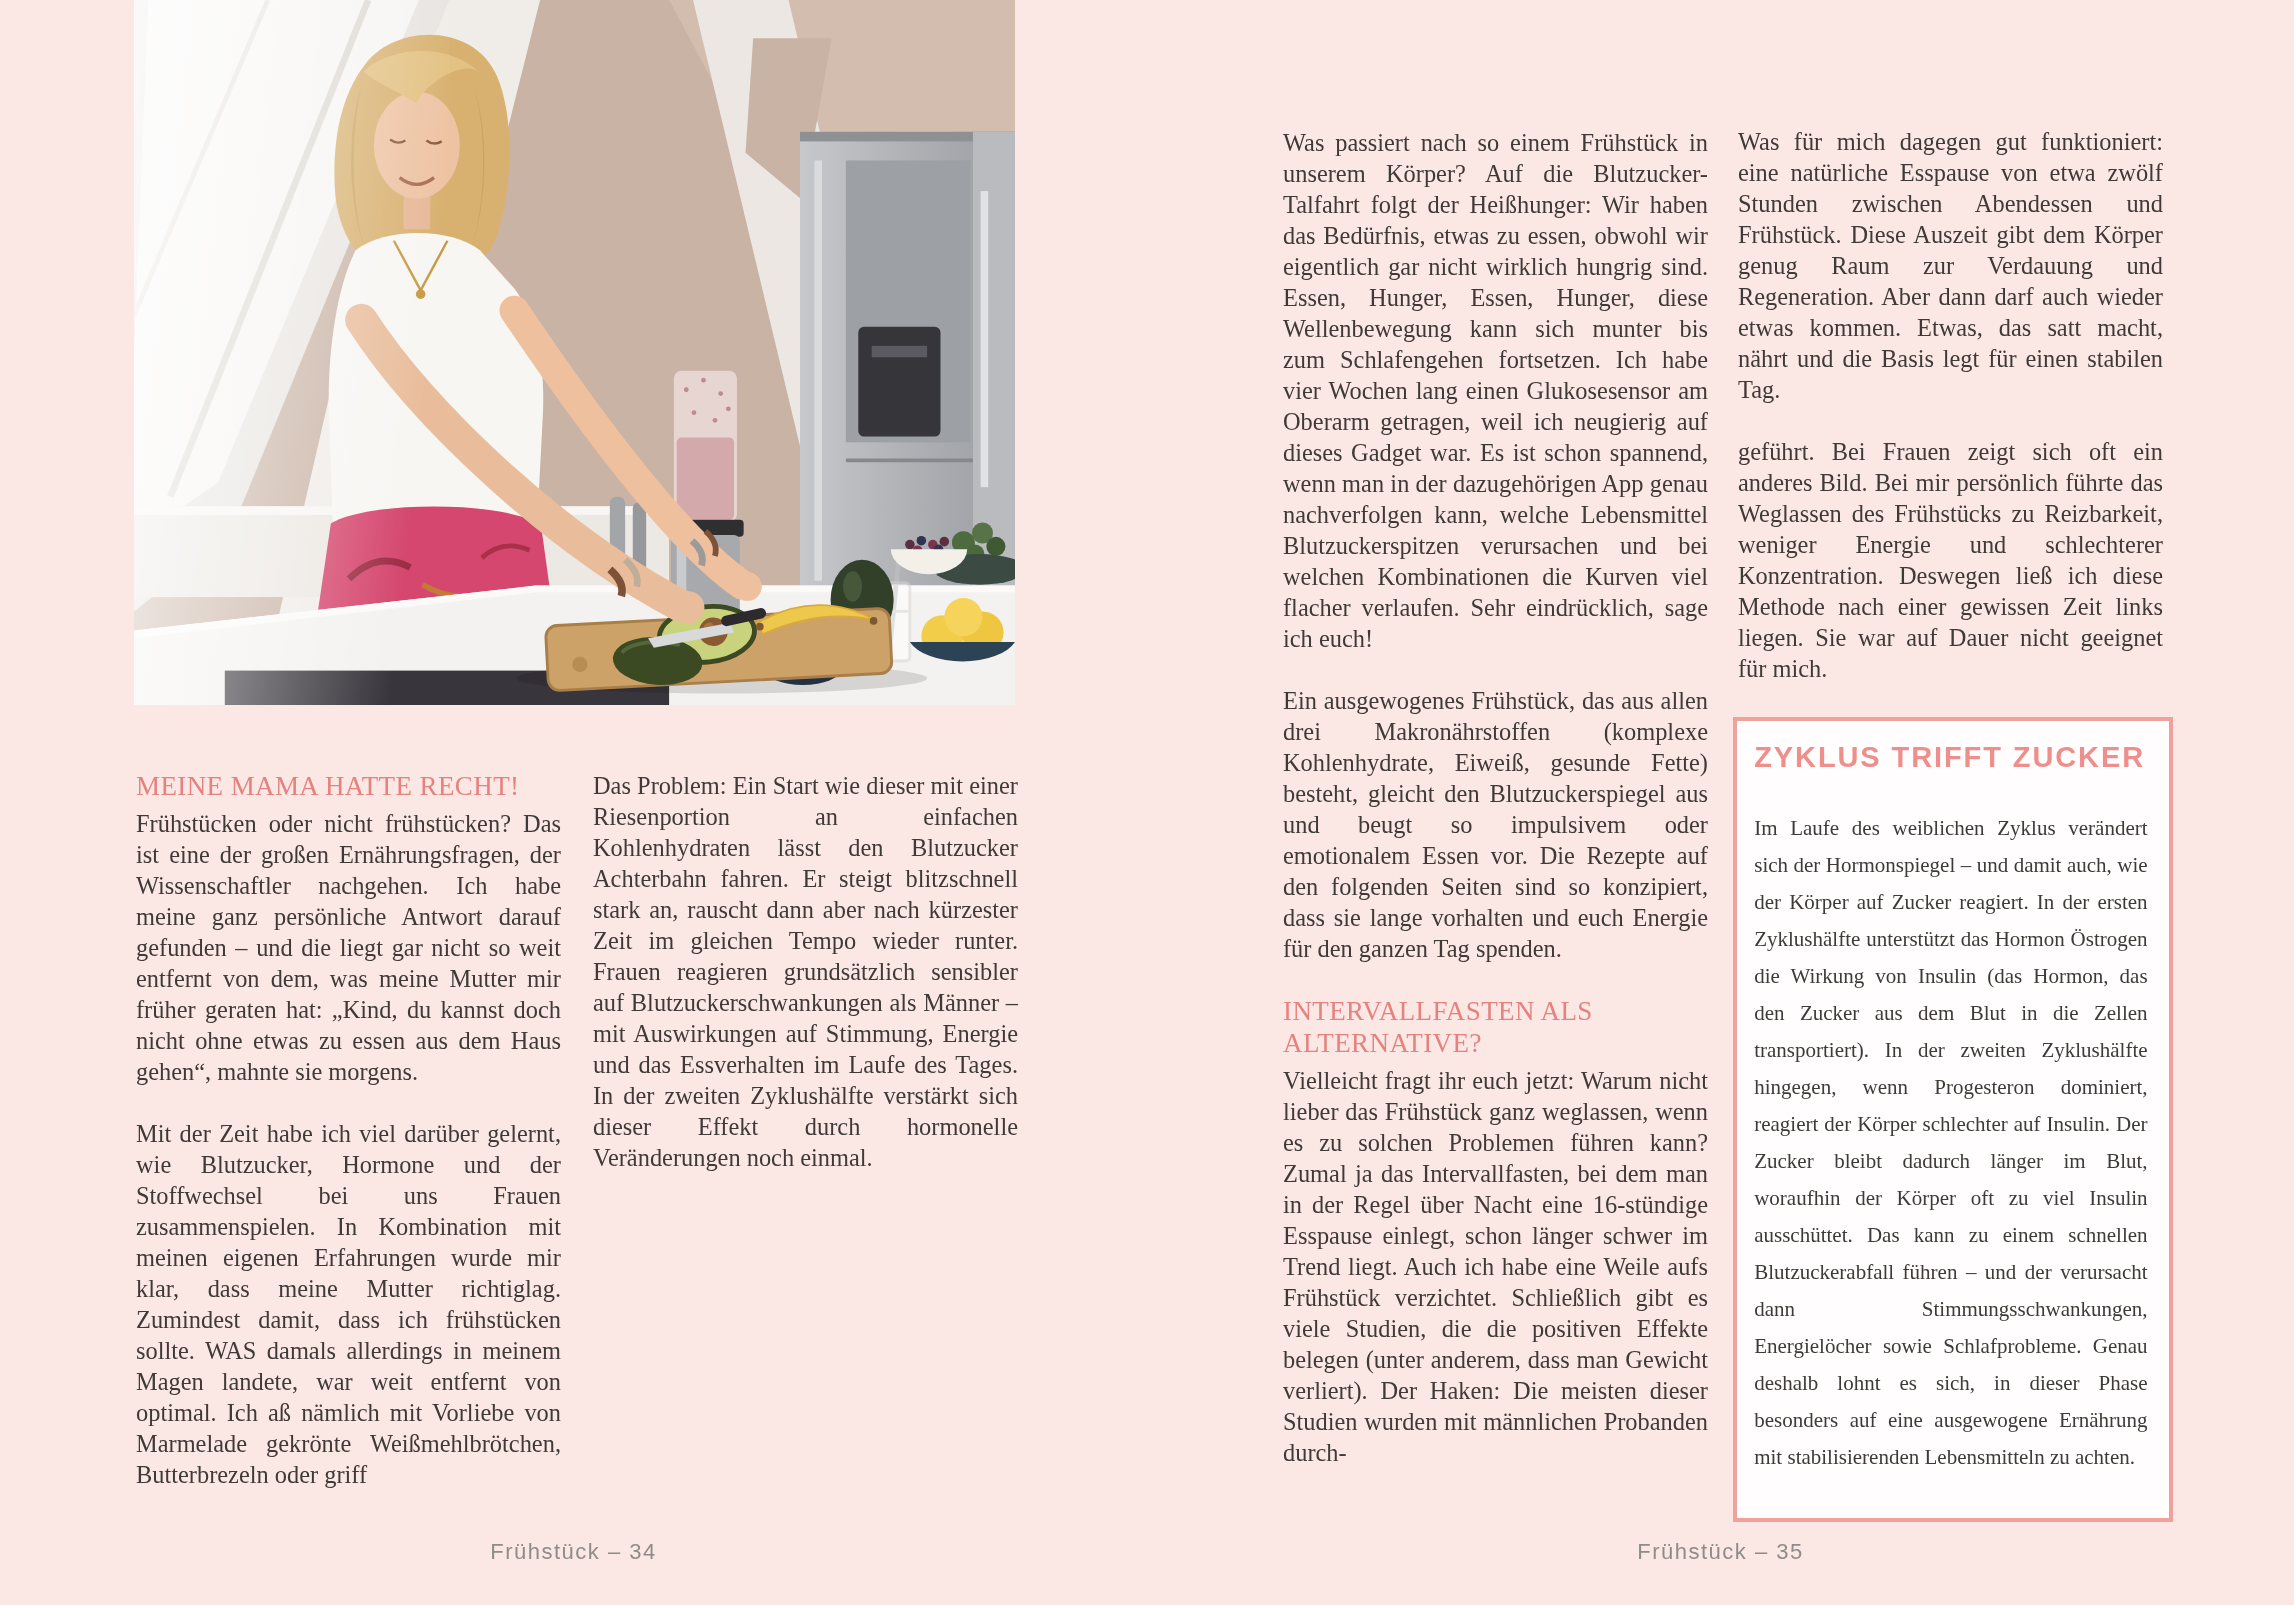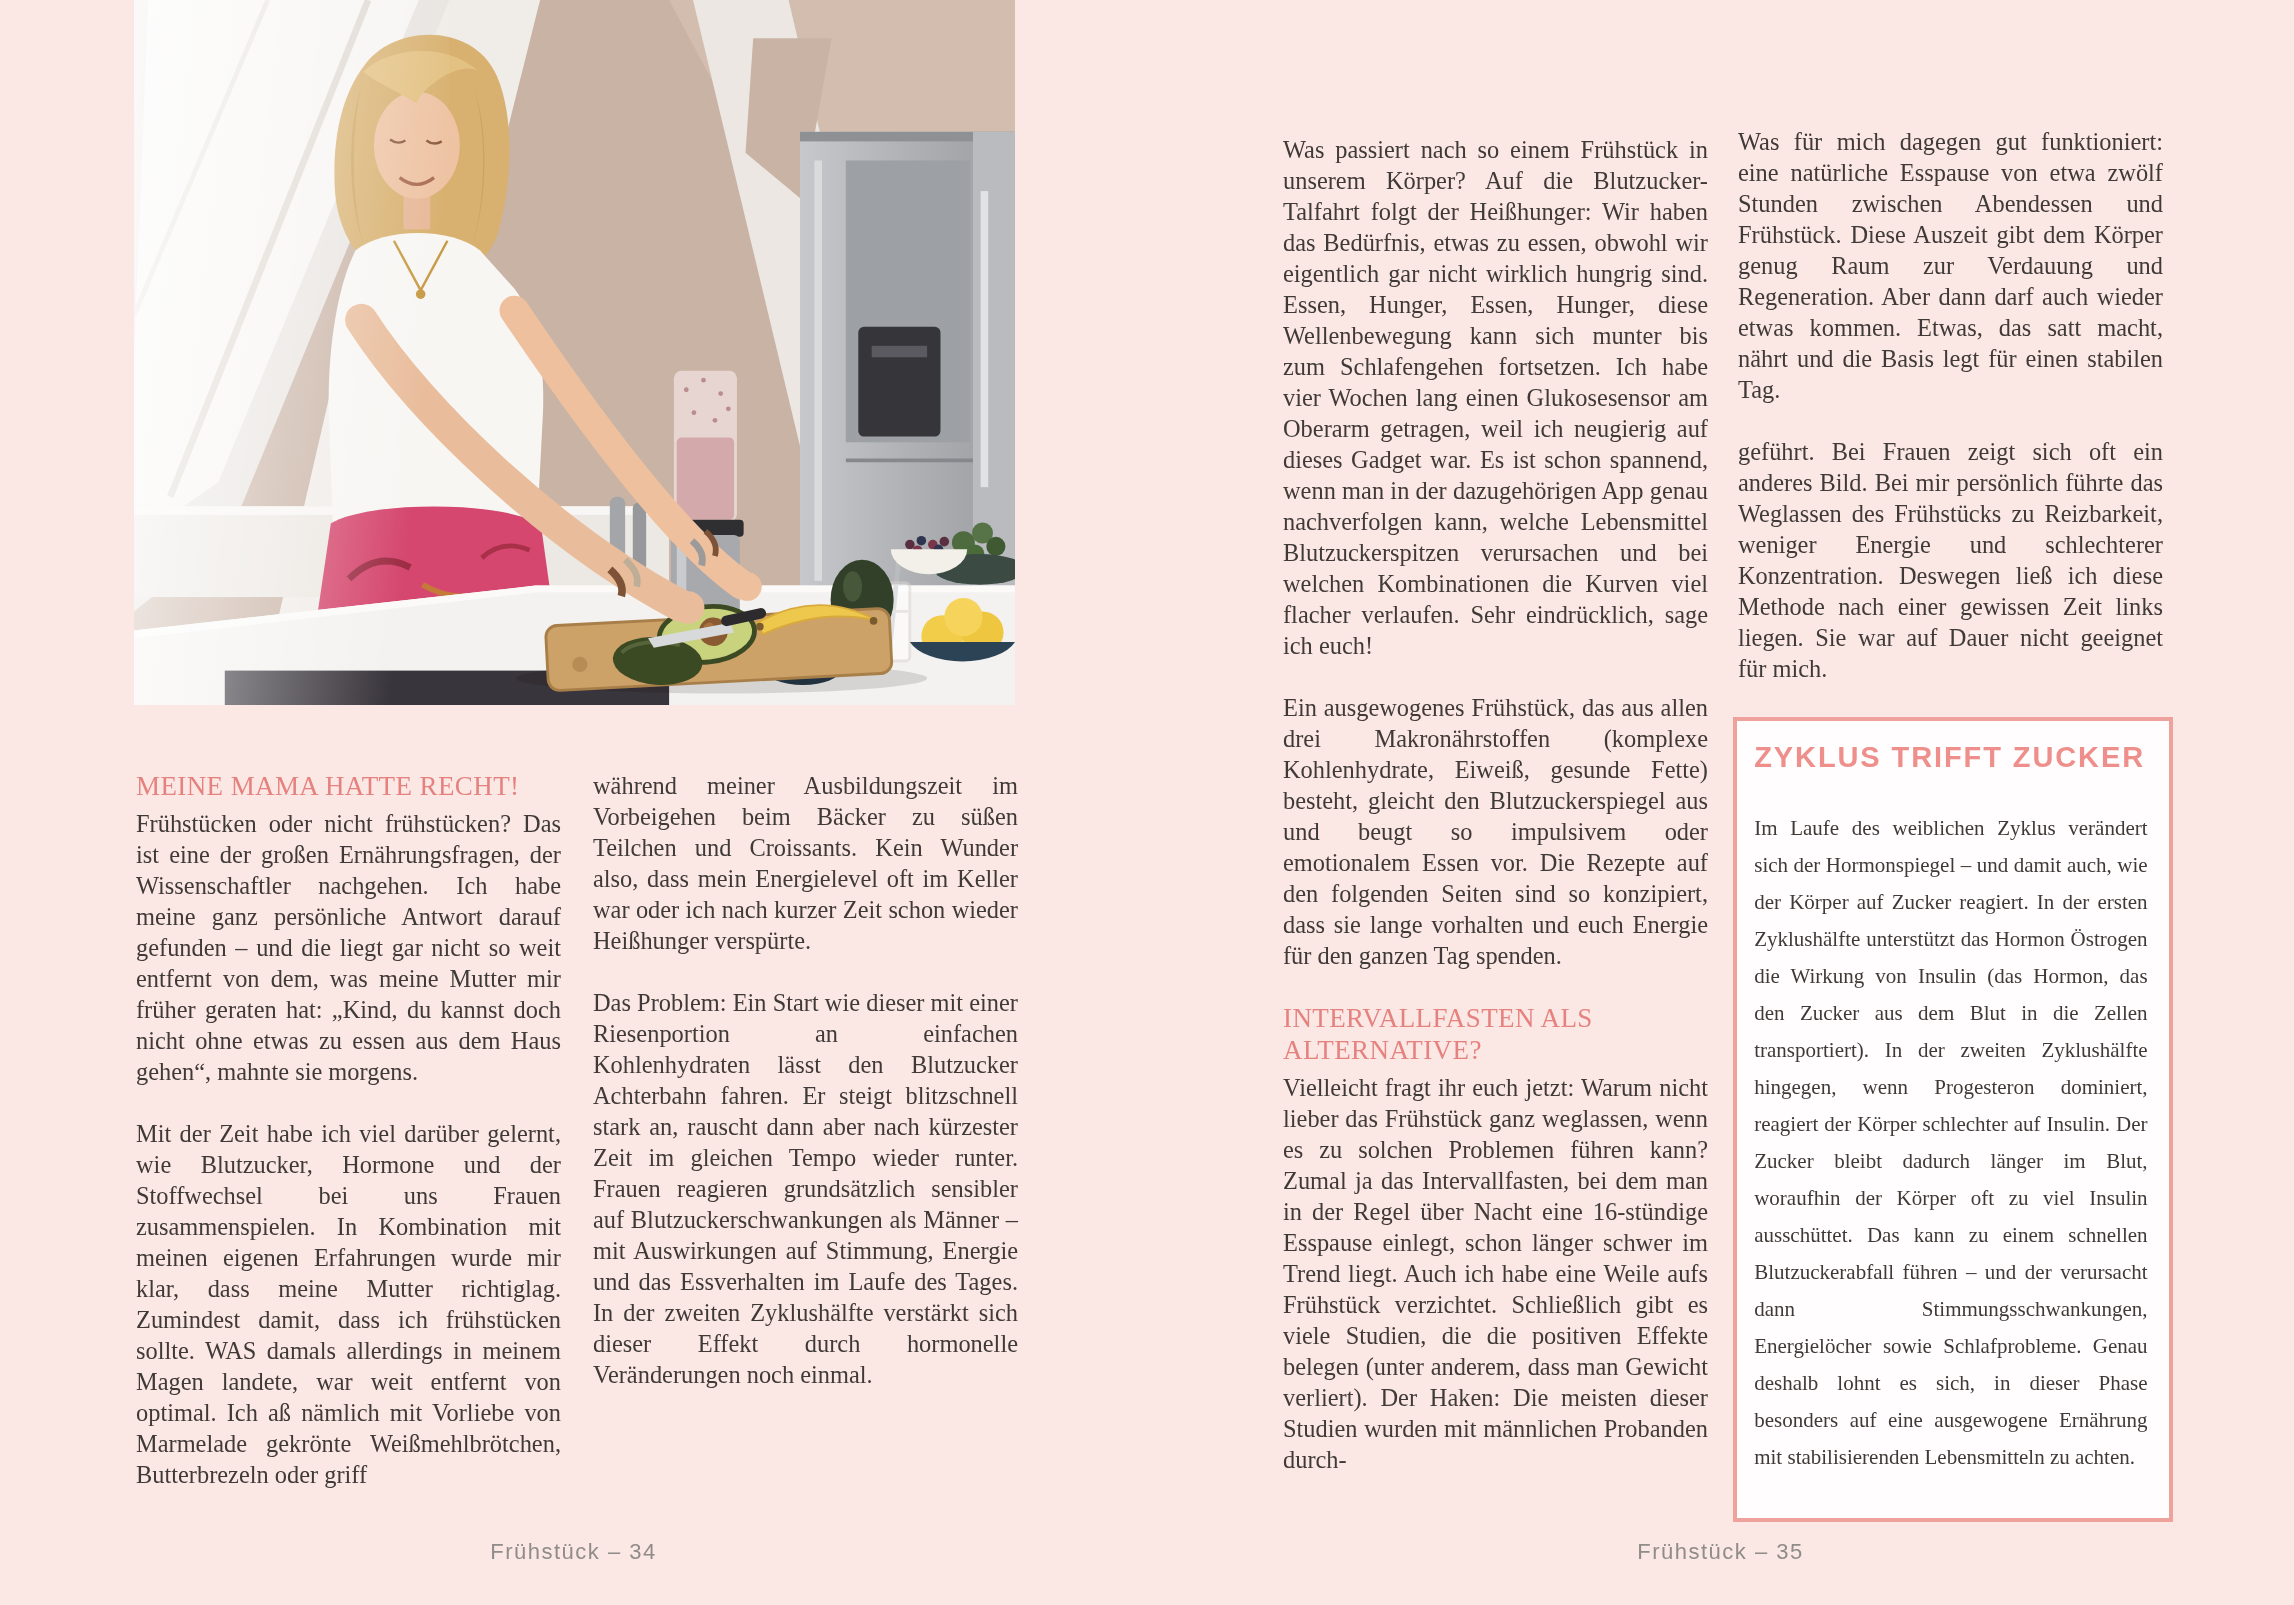--- a/index.html
+++ b/index.html
@@ -17,21 +17,21 @@
 
   .serif-heading {
     font-family:"Liberation Serif", serif;
     font-size:27px; line-height:32px; font-weight:normal;
     color:#e5827f; letter-spacing:0.4px; margin:0 0 5.7px 0;
     text-align:left;
   }
 
   #col-l1 { left:136px;  top:770px; }
   #col-l2 { left:593px;  top:770px; }
-  #col-r1 { left:1283px; top:134px; }
+  #col-r1 { left:1283px; top:127px; }
   #col-r2 { left:1738px; top:126px; }
 
   .info-box {
     margin:33px -9.6px 0 -4.8px;
     border:4.8px solid #efa19c;
     background:#fffdfd;
     padding:20px 21px 42px 17px;
   }
   .box-heading {
     font-family:"Liberation Sans", sans-serif;
@@ -211,21 +211,20 @@
     </svg>
   </div>
 
   <div class="col" id="col-l1">
     <h2 class="serif-heading">MEINE MAMA HATTE RECHT!</h2>
     <p>Frühstücken oder nicht frühstücken? Das ist eine der großen Ernährungsfragen, der Wissenschaftler nachgehen. Ich habe meine ganz persönliche Antwort darauf gefunden – und die liegt gar nicht so weit entfernt von dem, was meine Mutter mir früher geraten hat: „Kind, du kannst doch nicht ohne etwas zu essen aus dem Haus gehen“, mahnte sie morgens.</p>
     <p>Mit der Zeit habe ich viel darüber gelernt, wie Blutzucker, Hormone und der Stoffwechsel bei uns Frauen zusammenspielen. In Kombination mit meinen eigenen Erfahrungen wurde mir klar, dass meine Mutter richtiglag. Zumindest damit, dass ich frühstücken sollte. WAS damals allerdings in meinem Magen landete, war weit entfernt von optimal. Ich aß nämlich mit Vorliebe von Marmelade gekrönte Weißmehlbrötchen, Butterbrezeln oder griff</p>
   </div>
 
   <div class="col" id="col-l2">
-    <p>während meiner Ausbildungszeit im Vorbeigehen beim Bäcker zu süßen Teilchen und Croissants. Kein Wunder also, dass mein Energielevel oft im Keller war oder ich nach kurzer Zeit schon wieder Heißhunger verspürte.</p>
     <p>Das Problem: Ein Start wie dieser mit einer Riesenportion an einfachen Kohlenhydraten lässt den Blutzucker Achterbahn fahren. Er steigt blitzschnell stark an, rauscht dann aber nach kürzester Zeit im gleichen Tempo wieder runter. Frauen reagieren grundsätzlich sensibler auf Blutzuckerschwankungen als Männer – mit Auswirkungen auf Stimmung, Energie und das Essverhalten im Laufe des Tages. In der zweiten Zyklushälfte verstärkt sich dieser Effekt durch hormonelle Veränderungen noch einmal.</p>
   </div>
 
   <div class="col" id="col-r1">
     <p>Was passiert nach so einem Frühstück in unserem Körper? Auf die Blutzucker-Talfahrt folgt der Heißhunger: Wir haben das Bedürfnis, etwas zu essen, obwohl wir eigentlich gar nicht wirklich hungrig sind. Essen, Hunger, Essen, Hunger, diese Wellenbewegung kann sich munter bis zum Schlafengehen fortsetzen. Ich habe vier Wochen lang einen Glukosesensor am Oberarm getragen, weil ich neugierig auf dieses Gadget war. Es ist schon spannend, wenn man in der dazugehörigen App genau nachverfolgen kann, welche Lebensmittel Blutzuckerspitzen verursachen und bei welchen Kombinationen die Kurven viel flacher verlaufen. Sehr eindrücklich, sage ich euch!</p>
     <p>Ein ausgewogenes Frühstück, das aus allen drei Makronährstoffen (komplexe Kohlenhydrate, Eiweiß, gesunde Fette) besteht, gleicht den Blutzuckerspiegel aus und beugt so impulsivem oder emotionalem Essen vor. Die Rezepte auf den folgenden Seiten sind so konzipiert, dass sie lange vorhalten und euch Energie für den ganzen Tag spenden.</p>
     <h2 class="serif-heading">INTERVALLFASTEN ALS ALTERNATIVE?</h2>
     <p>Vielleicht fragt ihr euch jetzt: Warum nicht lieber das Frühstück ganz weglassen, wenn es zu solchen Problemen führen kann? Zumal ja das Intervallfasten, bei dem man in der Regel über Nacht eine 16-stündige Esspause einlegt, schon länger schwer im Trend liegt. Auch ich habe eine Weile aufs Frühstück verzichtet. Schließlich gibt es viele Studien, die die positiven Effekte belegen (unter anderem, dass man Gewicht verliert). Der Haken: Die meisten dieser Studien wurden mit männlichen Probanden durch-</p>
   </div>
 

